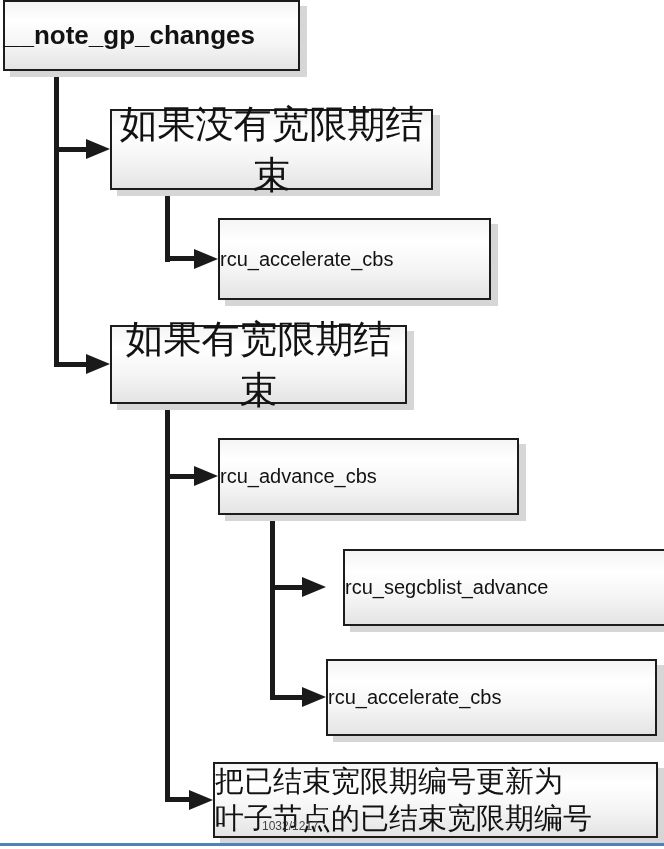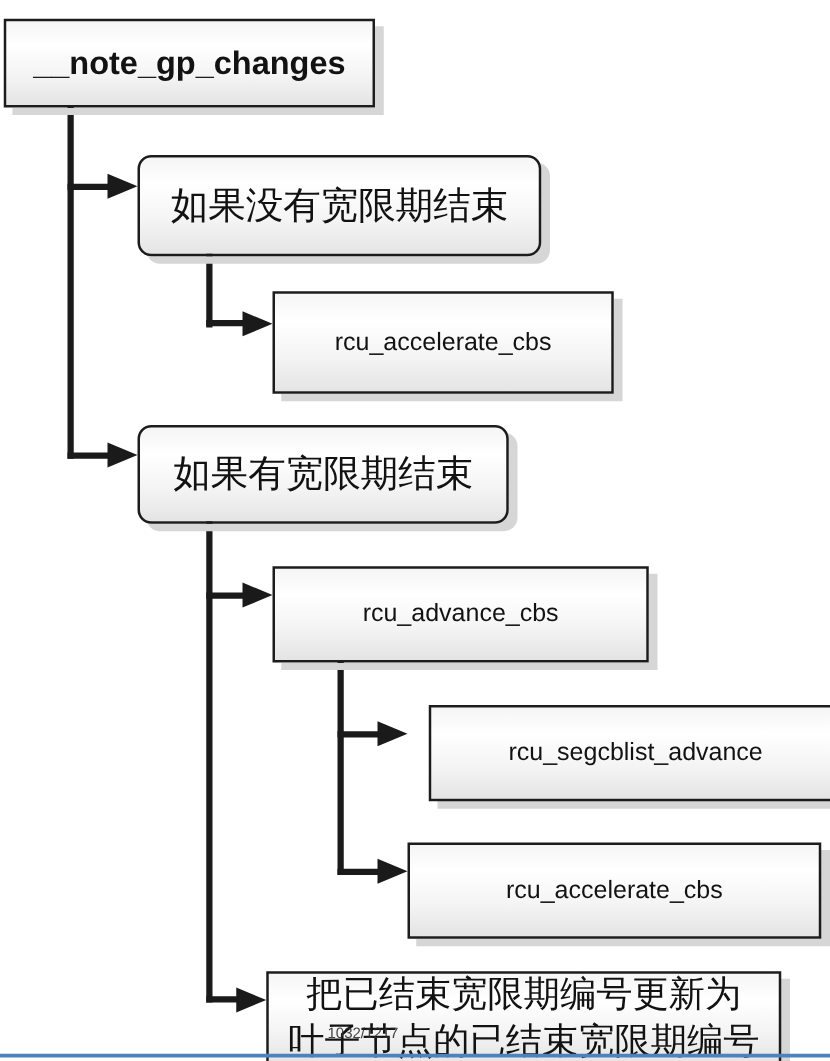--- a/index.html
+++ b/index.html
@@ -12,29 +12,28 @@
     font-family:"Liberation Sans", sans-serif;
   }
   .node {
     position:absolute;
     box-sizing:border-box;
     border:2px solid #1c1c1c;
     background:linear-gradient(to bottom, #f5f5f5 0%, #ffffff 28%, #f4f4f4 65%, #e4e4e4 100%);
     box-shadow:7px 6px 0 0 #d6d6d6;
     display:flex;
     flex-direction:column;
-    align-items:center;
+    align-items:flex-start;
     justify-content:center;
     color:#121212;
     text-align:center;
-    margin-top:15px;
   }
   .fn  { font-family:Liberation Sans, sans-serif; font-size:20px; }
   .fnb { font-family:"Liberation Sans", sans-serif; font-size:26px; font-weight:bold; }
-  .cn  { font-family:"Liberation Serif", serif; font-size:30px;border-radius:11px; }
+  .cn  { font-family:"Liberation Serif", serif; font-size:38px; }
   .cn2 { font-family:"Liberation Serif", serif; font-size:29px; line-height:37px; }
   .line { position:absolute; background:#1a1a1a; }
   .arrow {
     position:absolute; width:0; height:0;
     border-top:10px solid transparent;
     border-bottom:10px solid transparent;
     border-left:24px solid #1a1a1a;
   }
   .watermark {
     position:absolute;
@@ -103,21 +102,21 @@
   </div>
 
   <div class="node fn" style="left:343px; top:549px; width:331px; height:77px;">
     <span>rcu_segcblist_advance</span>
   </div>
 
   <div class="node fn" style="left:326px; top:659px; width:331px; height:77px;">
     <span>rcu_accelerate_cbs</span>
   </div>
 
-  <div class="node cn2" style="left:213px; top:762px; width:412px; height:76px;">
+  <div class="node cn2" style="left:213px; top:762px; width:445px; height:76px;">
     <span>把已结束宽限期编号更新为</span>
     <span>叶子节点的已结束宽限期编号</span>
   </div>
 
   <div class="watermark">1032/1217</div>
 
   <div class="footer-rule" style="background: rgb(79, 129, 189);"></div>
 
 </div>
 

